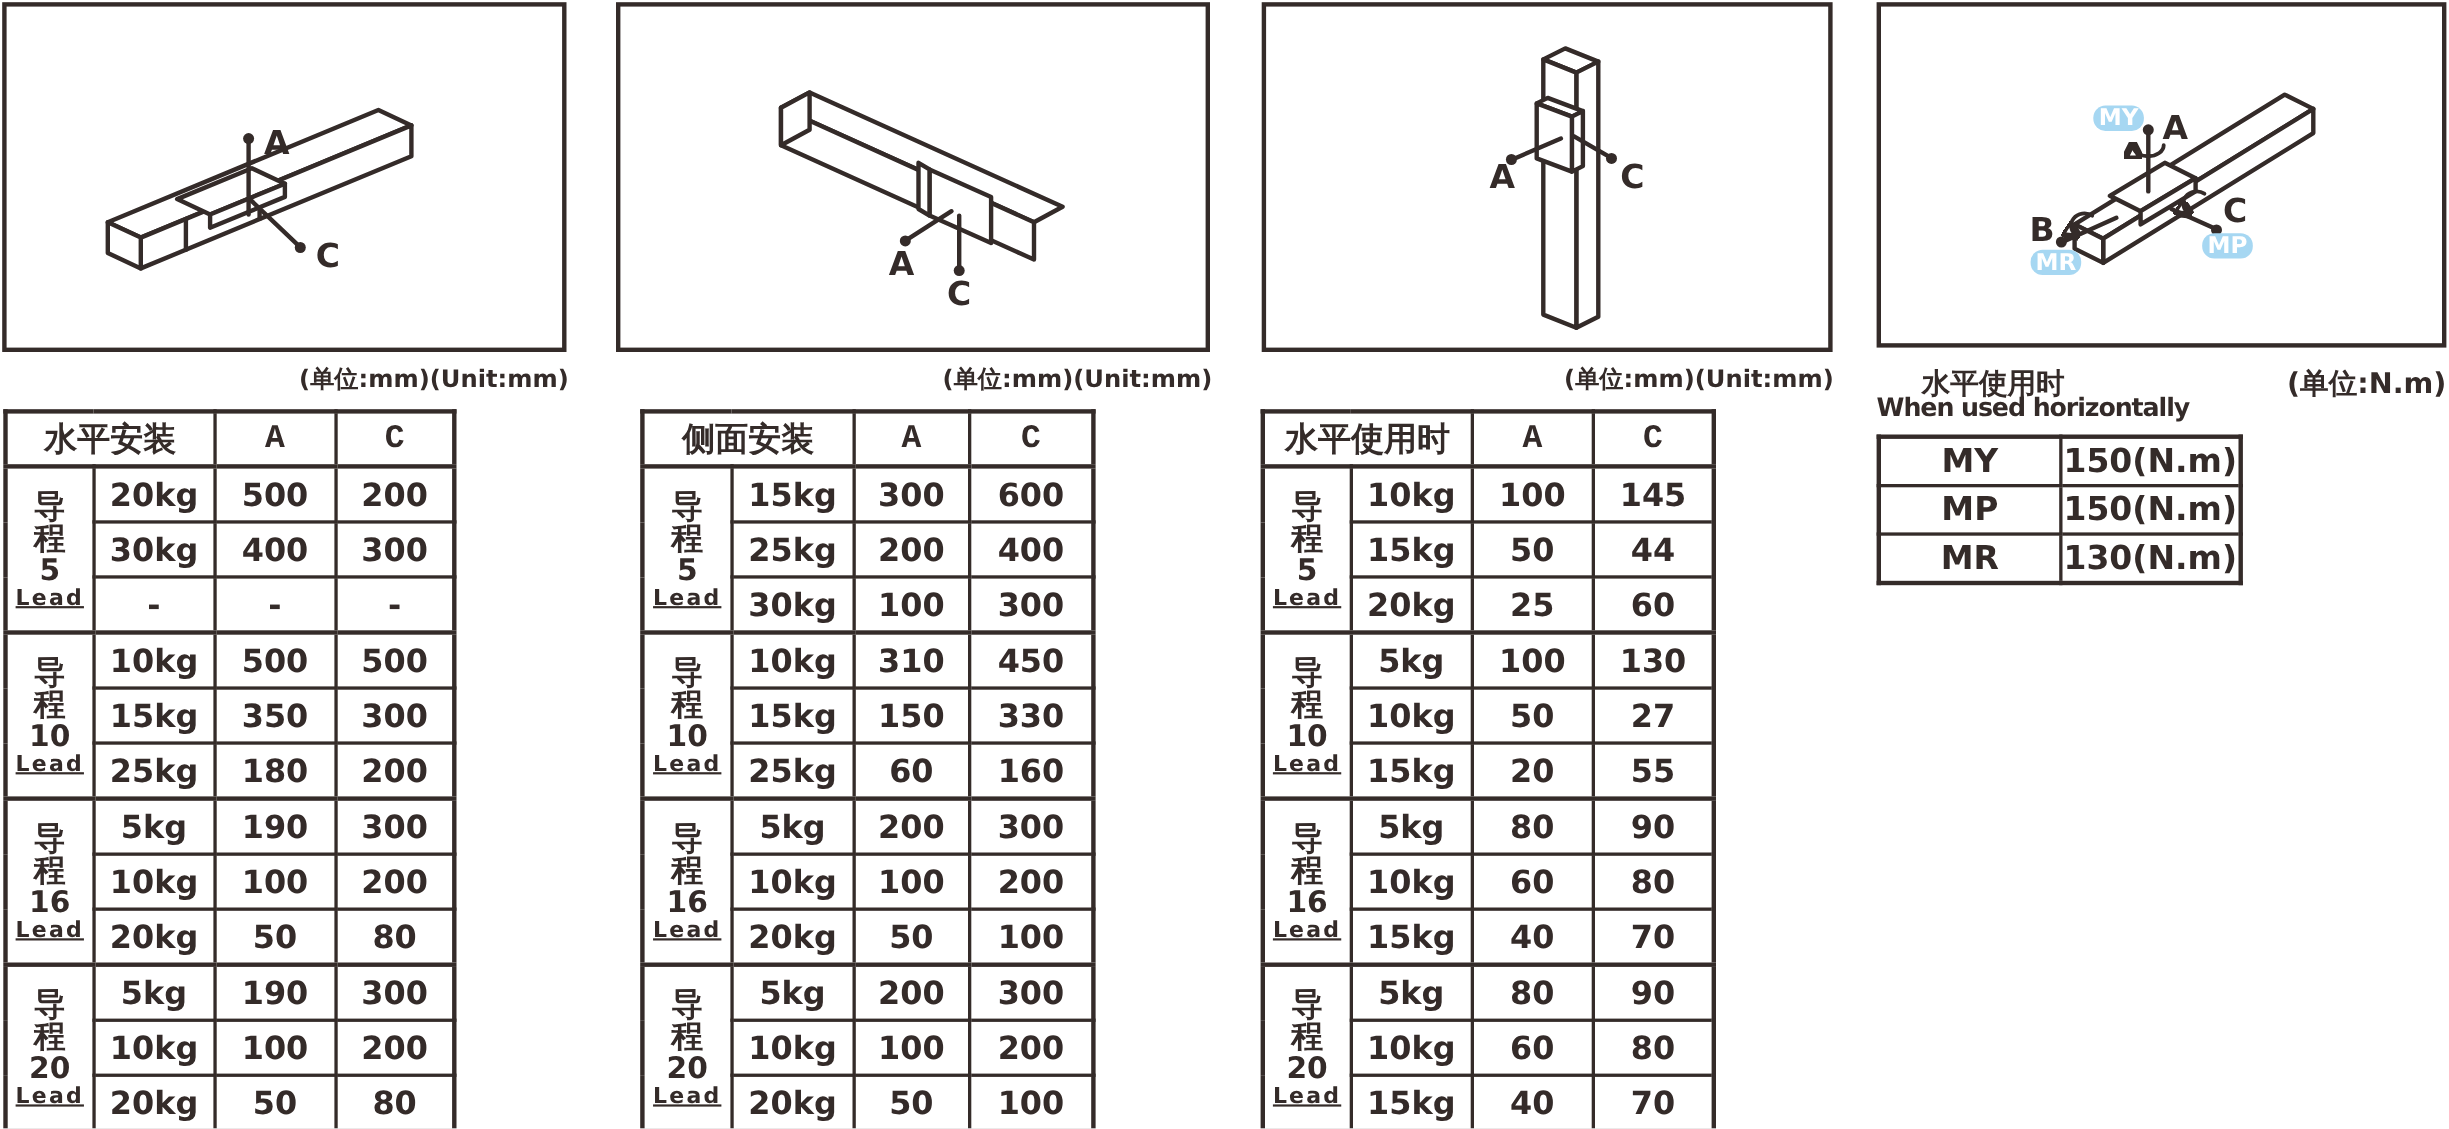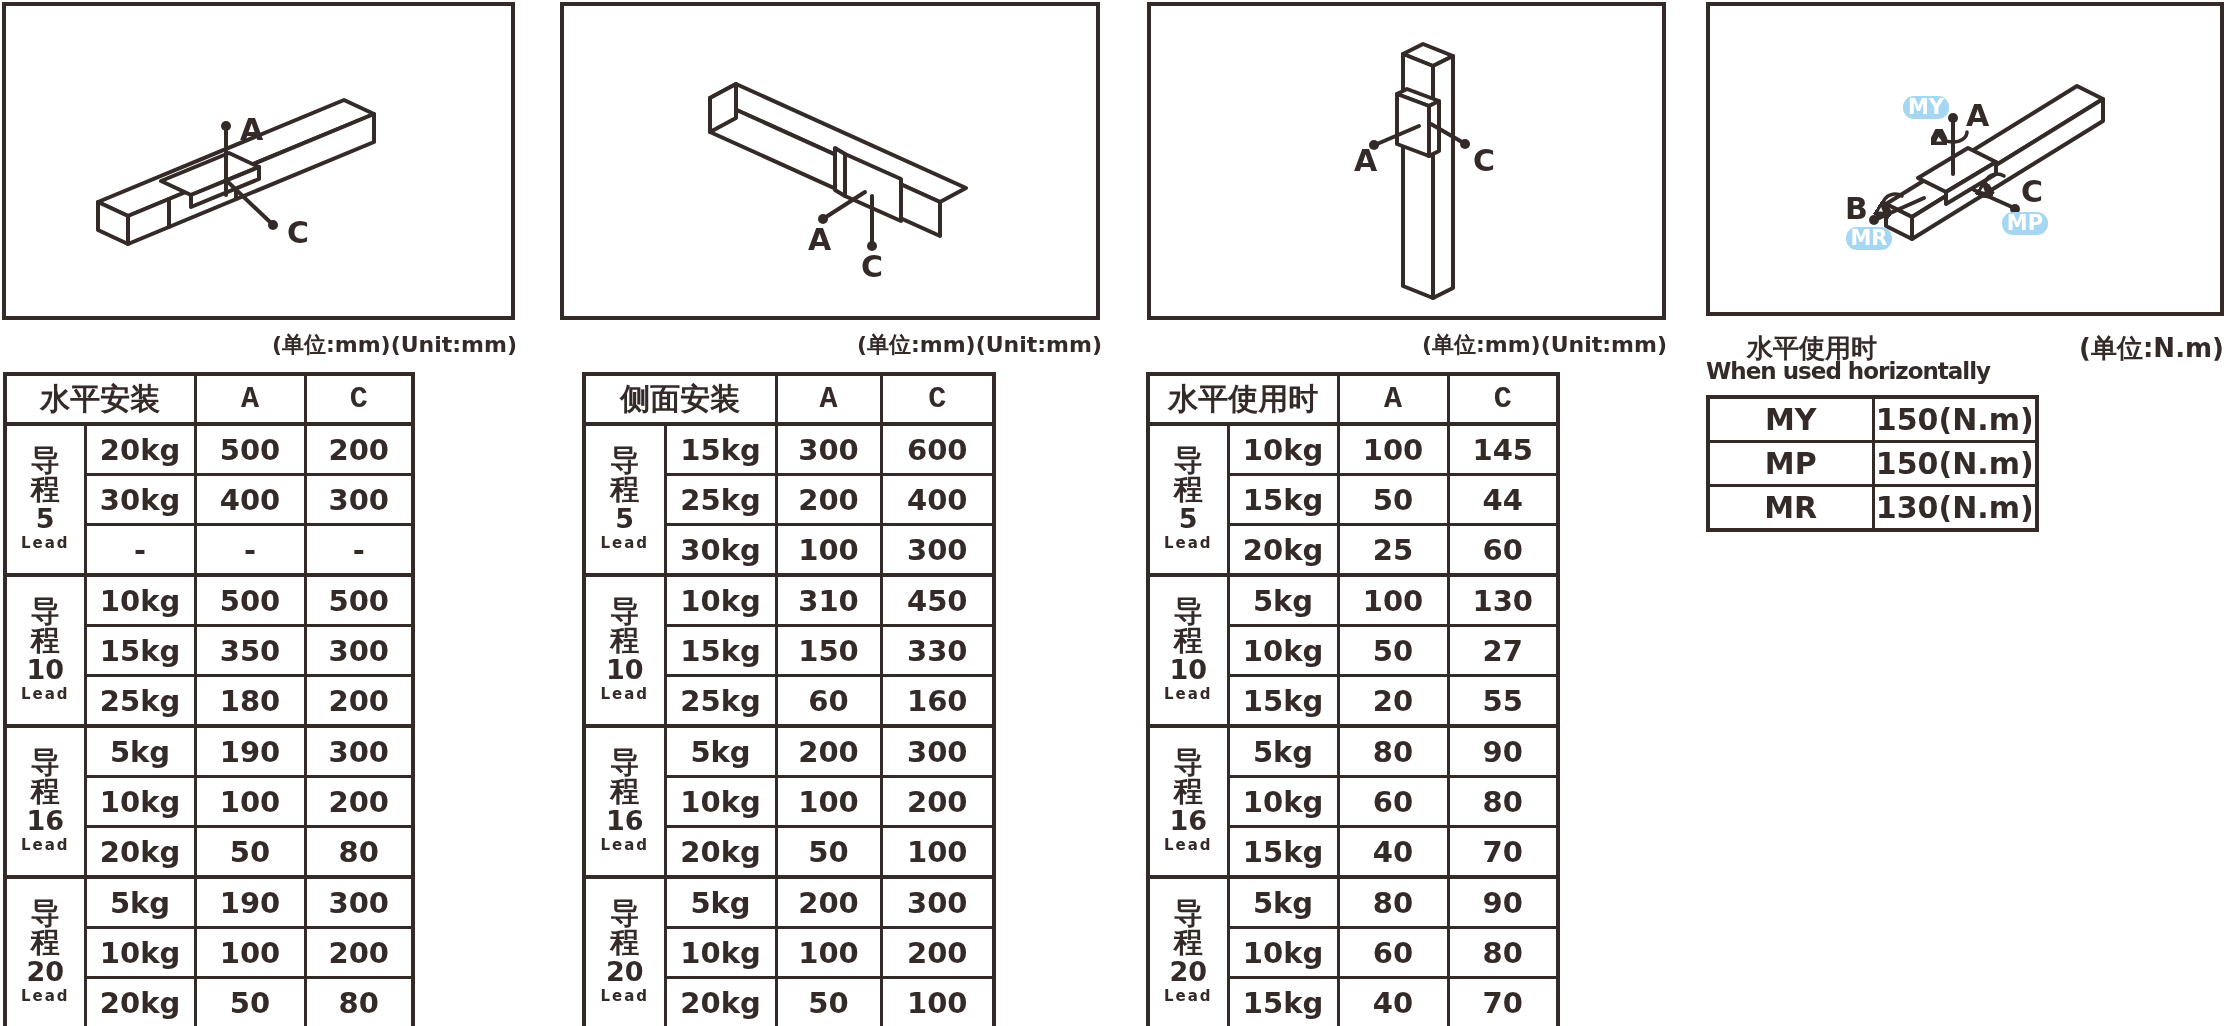--- a/index.html
+++ b/index.html
@@ -37,21 +37,21 @@
   table.grid th,table.grid td{
     border:3px solid var(--line,#342b29);text-align:center;vertical-align:middle;
     font-weight:bold;color:var(--line,#342b29);padding:0;overflow:hidden;
   }
   table.grid thead th{height:46px;font-size:30px;border-bottom-width:4px;font-family:Liberation Mono, monospace;}
   table.grid td{height:47px;font-size:29px;}
   tr.group-start td{border-top-width:4px;}
   td.lead{font-size:26px;line-height:29px;}
   td.lead .num{display:block;font-size:27px;line-height:29px;}
   td.lead .cn{display:block;}
-  td.lead .lead-en{display:block;font-size:15px;line-height:20px;letter-spacing:2px;}
+  td.lead .lead-en{display:block;font-size:20px;line-height:20px;letter-spacing:2px;text-decoration:underline;}
   #table-0{left:3px;top:372px;}
   #table-1{left:582px;top:372px;}
   #table-2{left:1146px;top:372px;}
   #moment-table{left:1706px;top:395px;}
   #moment-table td{height:41px;font-size:30px;}
 </style>
 </head>
 <body>
 
 <div id="stage">

